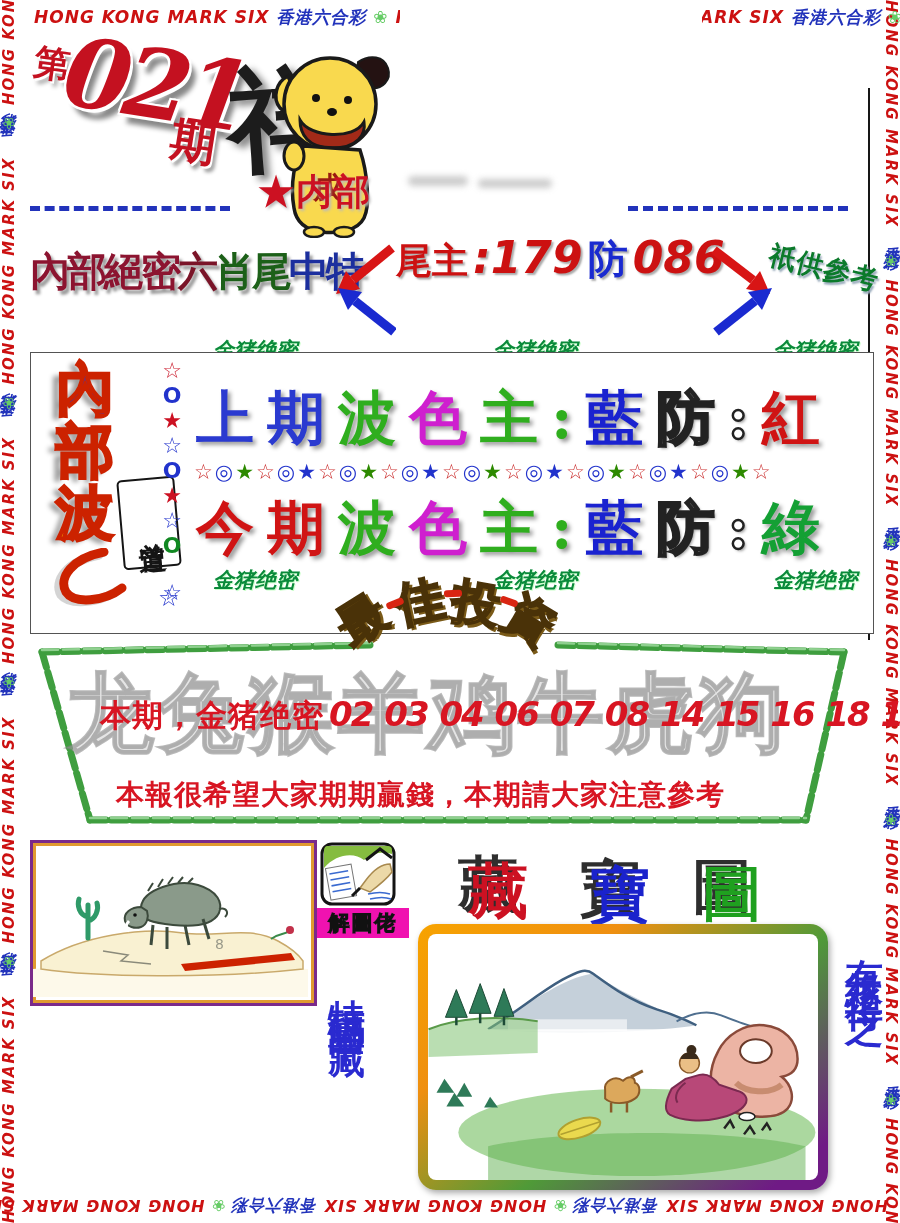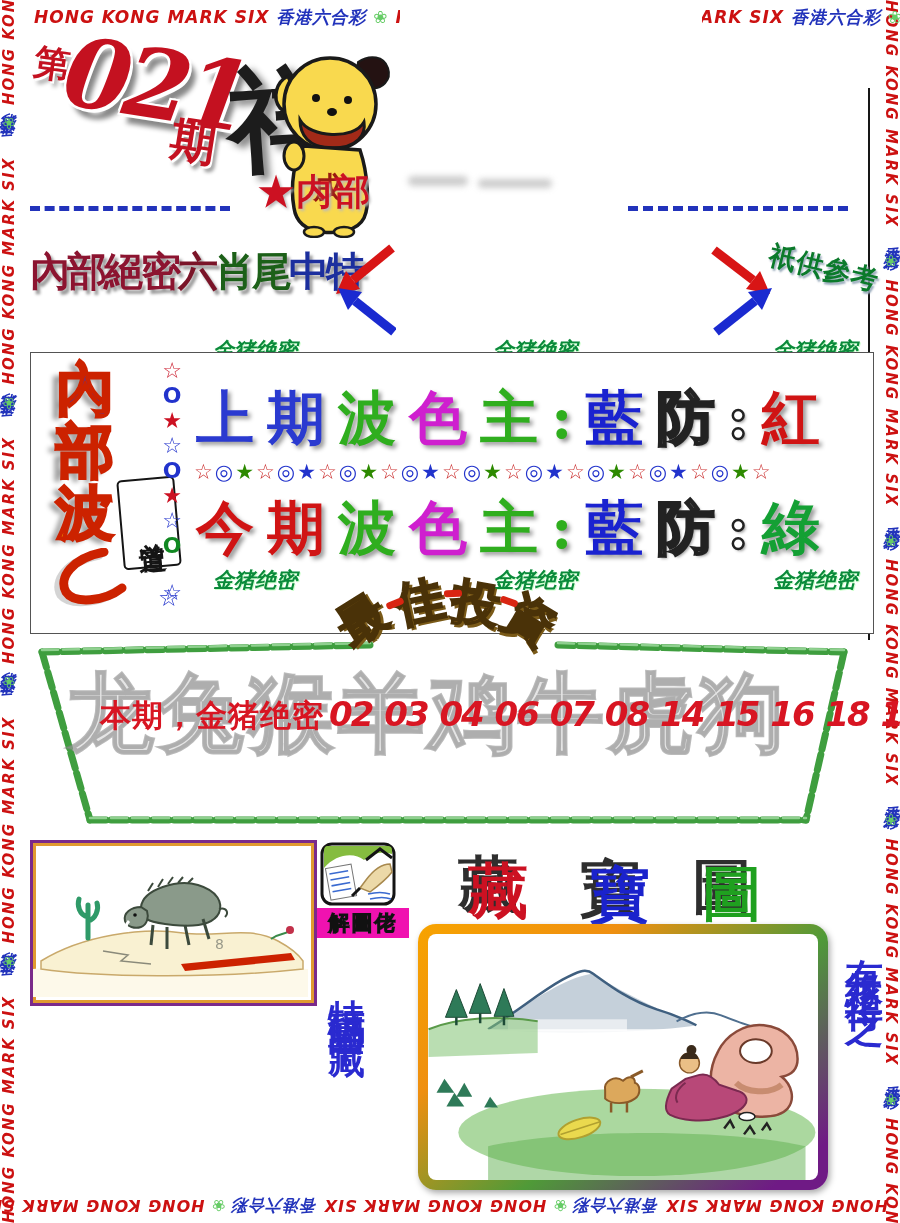--- a/index.html
+++ b/index.html
@@ -147,20 +147,26 @@
 
   <div class="abs headline"><span style="color: rgb(140, 20, 48);">內</span><span style="color: rgb(140, 20, 48);">部</span><span style="color: rgb(140, 20, 48);">絕</span><span style="color: rgb(140, 20, 48);">密</span><span style="color: rgb(122, 20, 40);">六</span><span style="color: rgb(28, 96, 24);">肖</span><span style="color: rgb(28, 96, 24);">尾</span><span style="color: rgb(28, 47, 158);">中</span><span style="color: rgb(28, 47, 158);">特</span></div>
 
   <svg class="abs" style="left:330px;top:240px;" width="66" height="98" viewBox="0 0 66 98">
     <line x1="62" y1="8" x2="23" y2="40" stroke="#d81515" stroke-width="9"></line>
     <polygon points="6,54 16,31 30,49" fill="#d81515"></polygon>
     <line x1="64" y1="92" x2="25" y2="61" stroke="#1a2ad0" stroke-width="9"></line>
     <polygon points="8,48 32,52 18,70" fill="#1a2ad0"></polygon>
   </svg>
 
+  <div class="abs tail-row">
+    <span class="tail-label">尾主</span>
+    <span class="tail-num">:179</span>
+    <span class="tail-guard">防</span>
+    <span class="tail-num">086</span>
+  </div>
 
   <svg class="abs" style="left:708px;top:242px;" width="70" height="96" viewBox="0 0 70 96">
     <line x1="6" y1="8" x2="45" y2="38" stroke="#d81515" stroke-width="9"></line>
     <polygon points="62,52 38,47 52,29" fill="#d81515"></polygon>
     <line x1="8" y1="90" x2="47" y2="59" stroke="#1a2ad0" stroke-width="9"></line>
     <polygon points="64,46 54,68 40,50" fill="#1a2ad0"></polygon>
   </svg>
 
   <div class="abs ref-note">祇供參考</div>
 
@@ -225,20 +231,21 @@
     </div>
   <div class="abs arc-dash" style="left:386px;top:600px;transform:rotate(-22deg);"></div>
   <div class="abs arc-dash" style="left:444px;top:590px;transform:rotate(-2deg);"></div>
   <div class="abs arc-dash" style="left:500px;top:598px;transform:rotate(20deg);"></div>
 
   <div class="abs invest-wm">龙兔猴羊鸡牛虎狗</div>
   <div class="abs inv-line" style="left:100px;top:694px;">
     <span class="inv-label">本期，金猪绝密</span>
     <span class="inv-nums">02 03 04 06 07 08 14 15 16 18 19 20 26 27</span>
   </div>
+  <div class="abs inv-line3">本報很希望大家期期贏錢，本期請大家注意參考</div>
 
   <div class="abs boar-frame">
     <svg width="275" height="154" viewBox="0 0 275 154">
       <path d="M0,126 C80,118 200,120 275,126 L275,154 L0,154 Z" fill="#fdf9ea"></path>
       <path d="M8,118 C50,92 110,84 150,90 C185,95 215,82 245,98 C258,105 266,112 270,118 L270,126 C180,136 60,134 8,126 Z" fill="#f9f1d2" stroke="#c9a96b" stroke-width="1.5"></path>
       <path d="M70,108 L95,112 L88,118 L118,121" stroke="#8a8a7a" fill="none" stroke-width="1.5"></path>
       <path d="M55,95 L55,62 M55,74 C46,72 44,62 46,56 M55,78 C63,76 66,66 64,60" stroke="#2f9a68" stroke-width="5" fill="none" stroke-linecap="round"></path>
       <g transform="translate(90,26)">
         <path d="M18,38 C20,20 55,10 75,16 C95,22 100,34 96,44 C90,56 70,58 50,56 C32,54 16,52 18,38 Z" fill="#8a9a8a" stroke="#3c4a3c" stroke-width="2"></path>
         <path d="M25,22 L30,14 M35,18 L40,10 M45,15 L50,8 M55,14 L60,8 M65,14 L70,9" stroke="#3c4a3c" stroke-width="2"></path>

